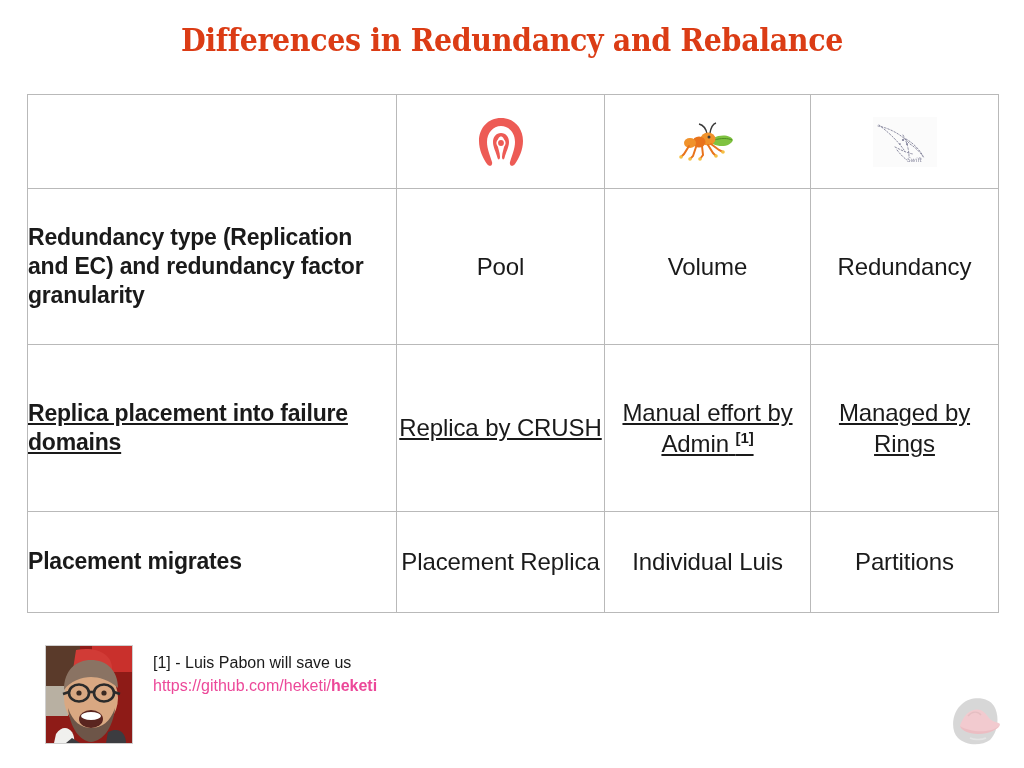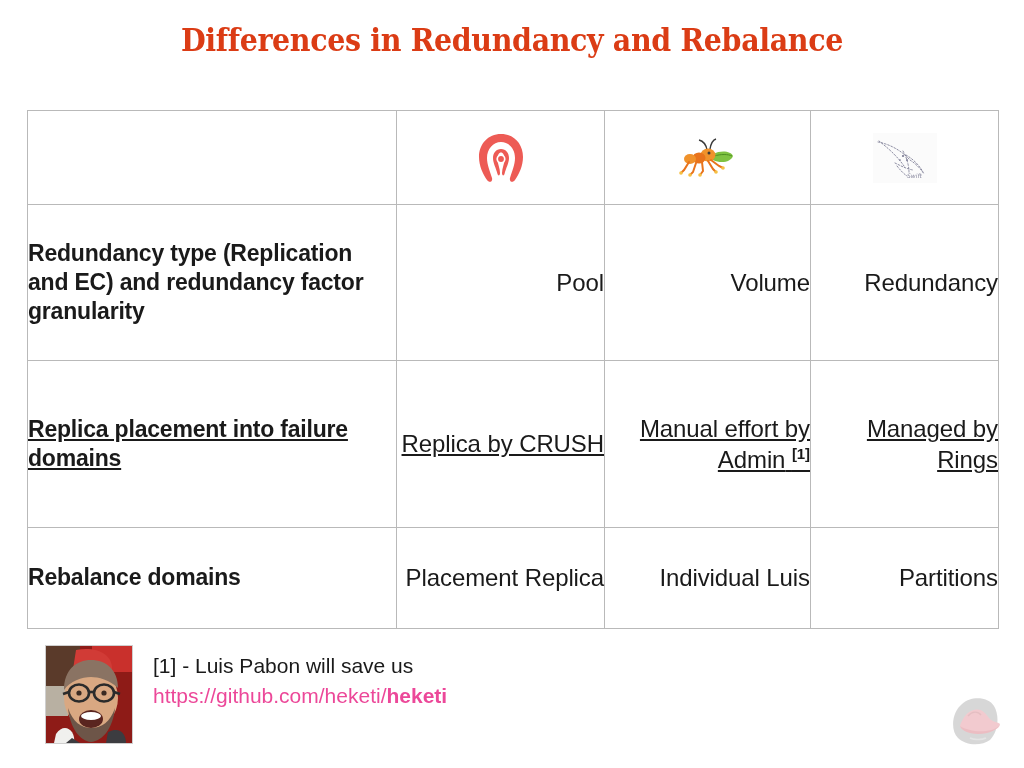--- a/index.html
+++ b/index.html
@@ -30,21 +30,21 @@
     color: #DB3C15;
     transform: scaleX(0.92);
     transform-origin: center top;
     white-space: nowrap;
   }
 
   
   .cmp-table {
     position: absolute;
     left: 27px;
-    top: 110px;
+    top: 94px;
     width: 971px;
     border-collapse: collapse;
     table-layout: fixed;
     padding-left: 44px;
   }
   .cmp-table td, .cmp-table th {
     border: 1px solid #b9b9b9;
     padding: 0;
     vertical-align: middle;
   }
@@ -63,21 +63,21 @@
     font-weight: bold;
     line-height: 1.27;
     color: #1a1a1a;
     padding: 0 14px 0 12px;
     letter-spacing: -0.2px;
   }
   .cell-val {
     font-size: 24px;
     font-weight: 400;
     line-height: 1.3;
-    text-align: right;
+    text-align: center;
     color: #1a1a1a;
     letter-spacing: -0.1px;
   }
   .cell-val sup {
     font-size: 15px;
     font-weight: bold;
     vertical-align: super;
     line-height: 0;
   }
 
@@ -102,21 +102,21 @@
     flex: 0 0 auto;
     border: 1px solid #cfcfcf;
     overflow: hidden;
     position: relative;
     background: #9c1d1d;
   }
   .speaker-photo svg { display: block; }
   .footnote-text {
     margin-left: 20px;
     padding-top: 6px;
-    font-size: 21px;
+    font-size: 16px;
     line-height: 1.45;
   }
   .footnote-line1 { color: #1a1a1a; }
   .footnote-link  { color: #ec4899; }
   .footnote-link b { font-weight: bold; }
 
   
   .redhat-logo {
     position: absolute;
     right: 18px;
@@ -224,21 +224,21 @@
     <td class="cell-label">Replica placement into failure domains</td>
     <td class="cell-val">Replica by CRUSH</td>
     <td class="cell-val">
       <span>Manual effort by Admin</span>
       <sup>[1]</sup>
     </td>
     <td class="cell-val">Managed by Rings</td>
   </tr>
 
   <tr class="row-3">
-    <td class="cell-label">Rebalance domains</td>
+    <td class="cell-label">Placement migrates</td>
     <td class="cell-val">Placement Replica</td>
     <td class="cell-val">Individual Luis</td>
     <td class="cell-val">Partitions</td>
   </tr>
 </tbody>
   </table>
 
 <div class="footnote-block">
 
   <div class="speaker-photo">

